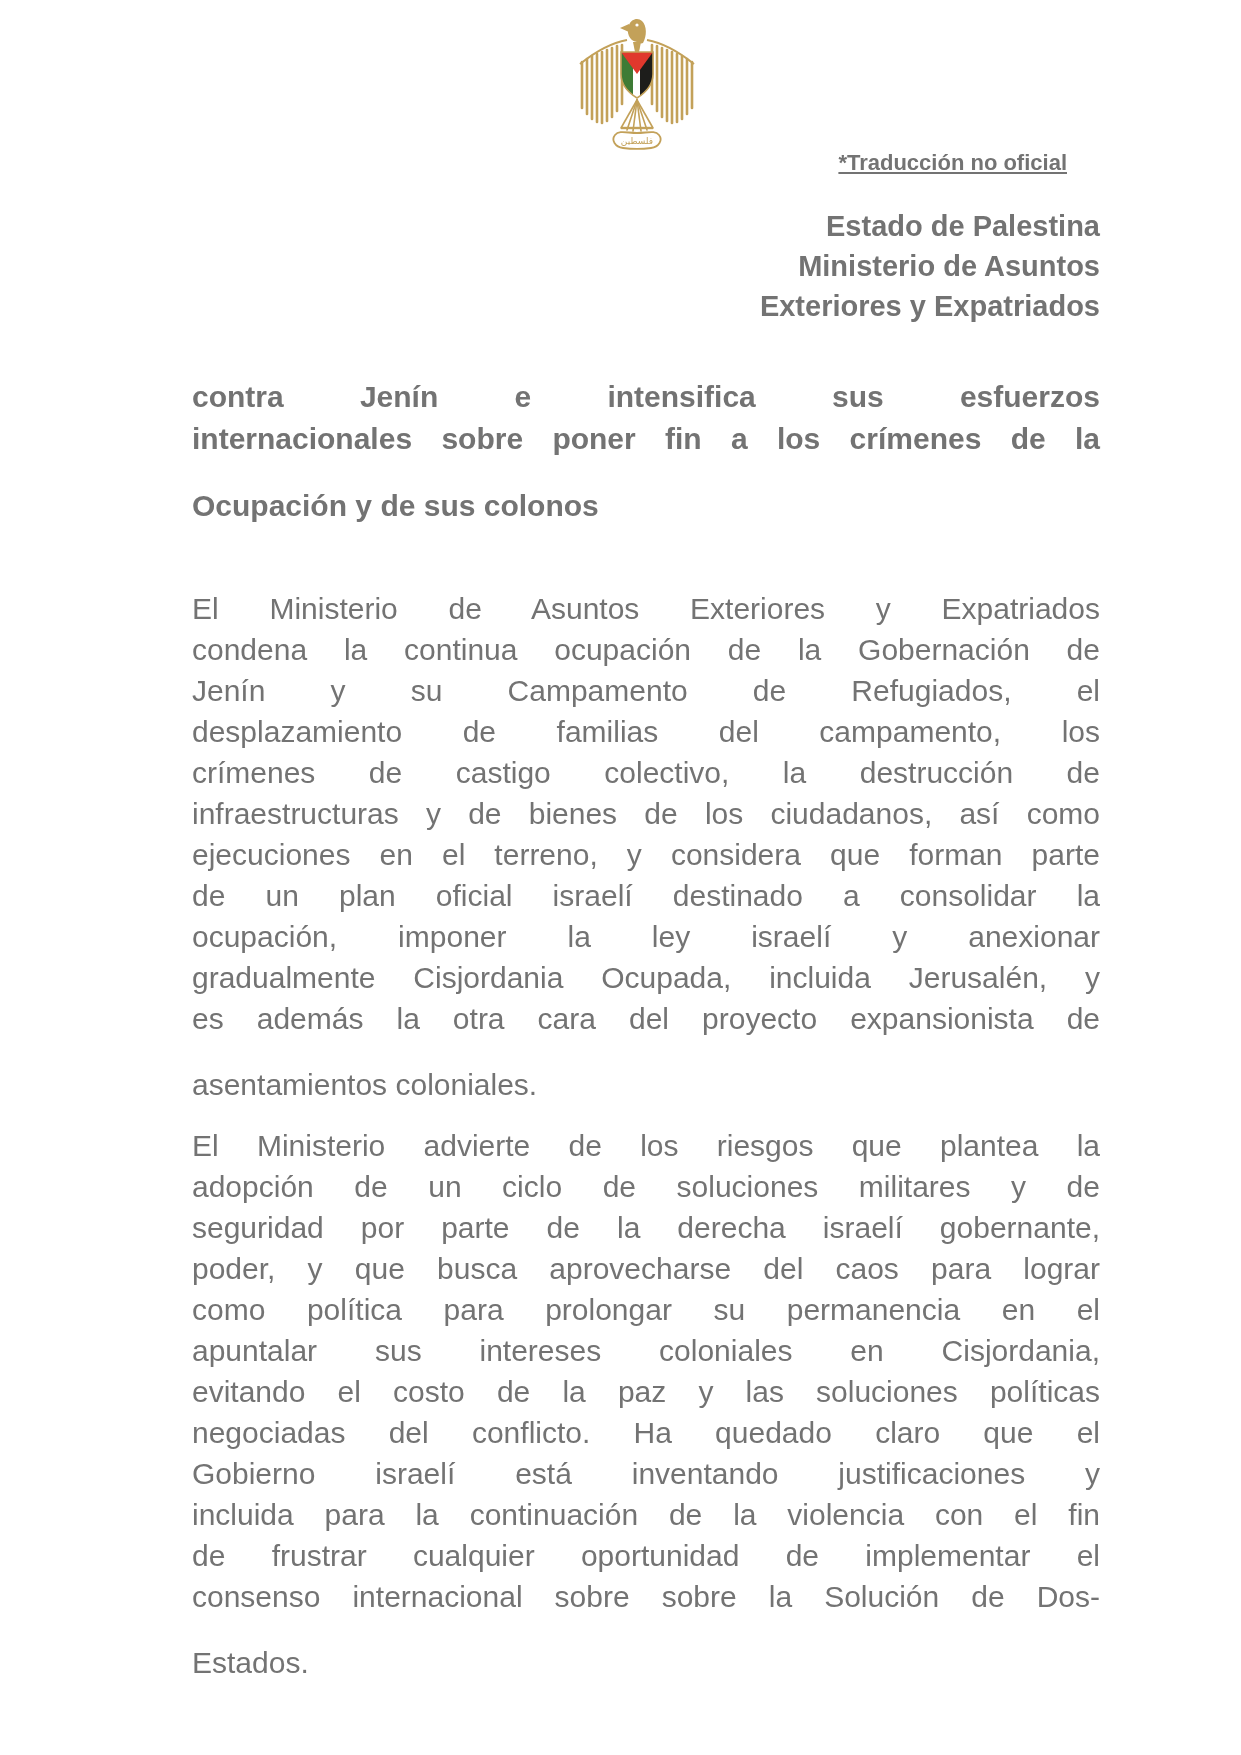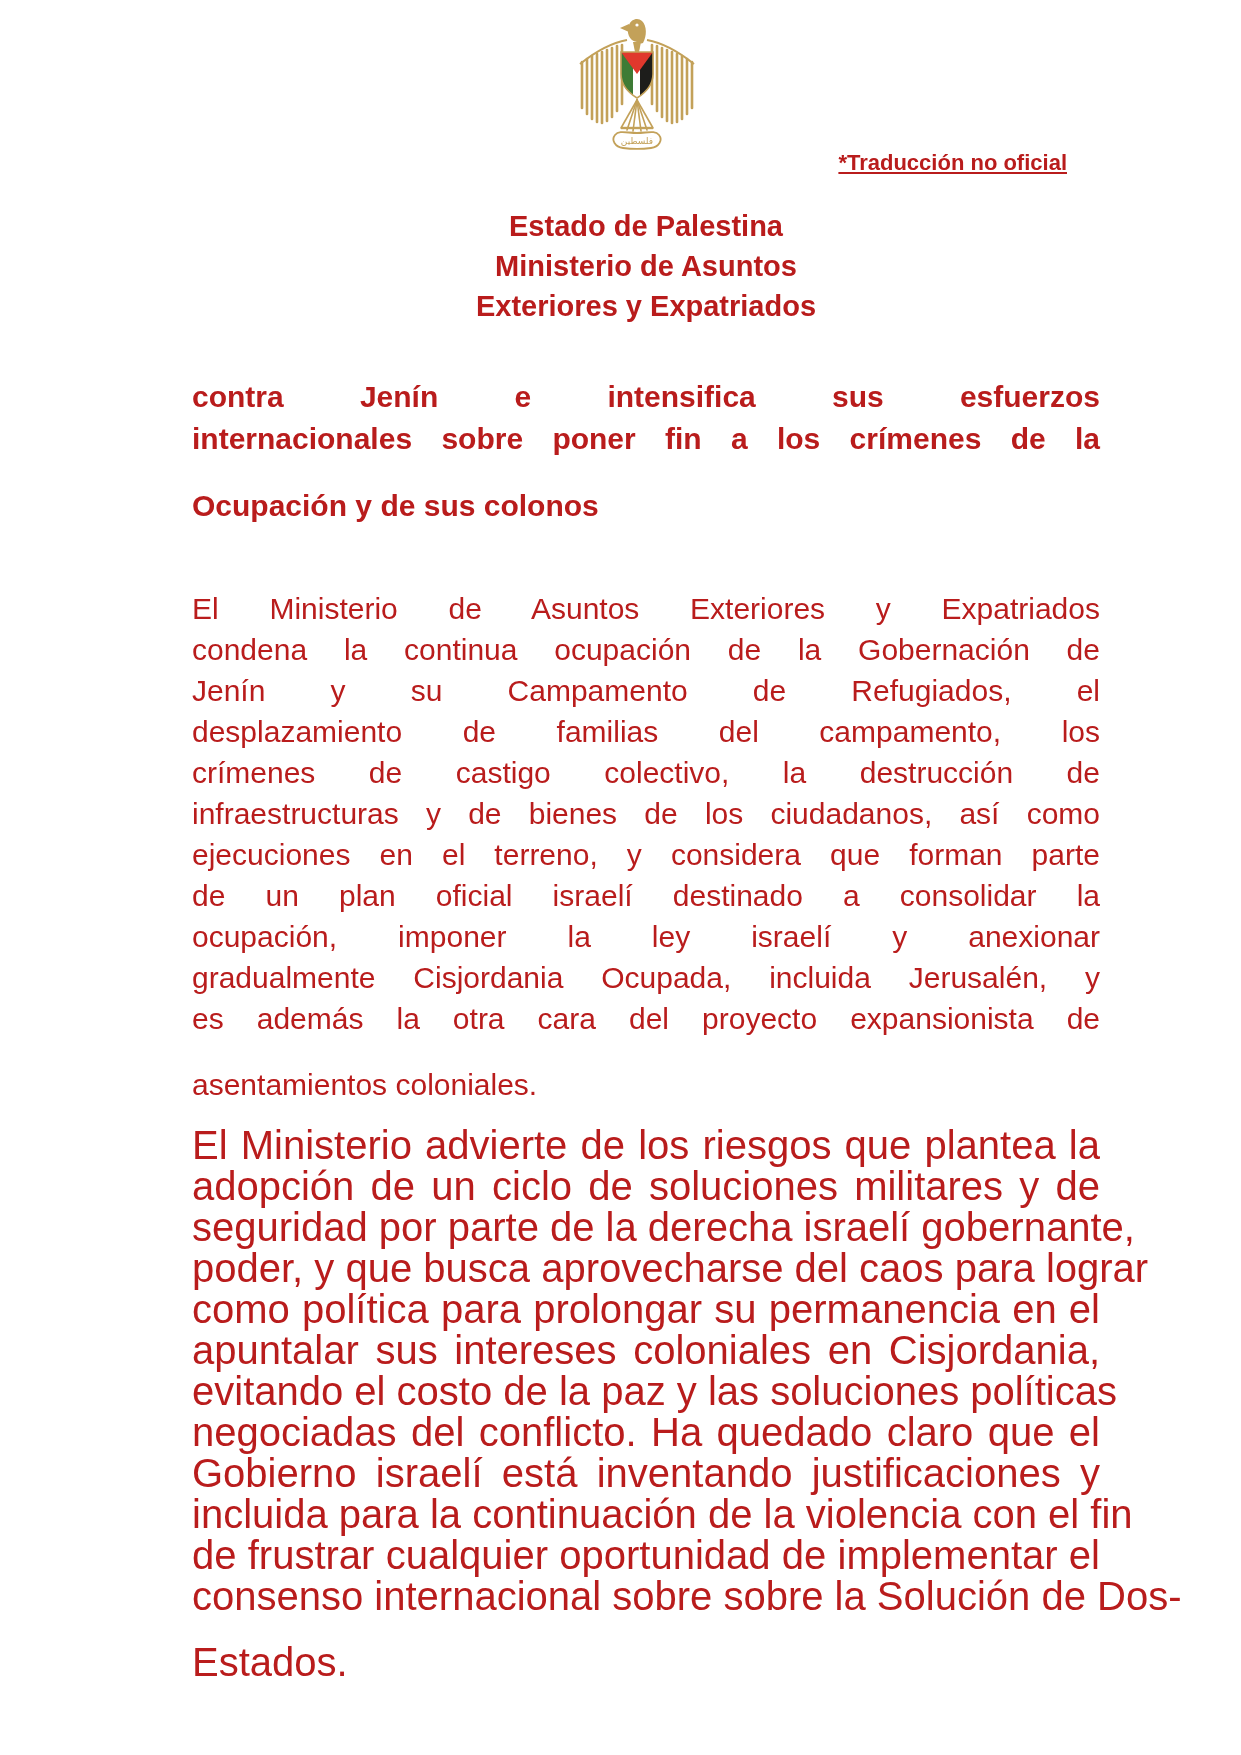--- a/index.html
+++ b/index.html
@@ -1,21 +1,21 @@
 <!DOCTYPE html>
 <html style="--gold: #c3a159; --flag_red: #e0382d; --flag_green: #3e7b35; --flag_black: #1d1d1b; --flag_white: #ffffff;"><head>
 <meta charset="utf-8">
 <style>
   html,body { margin:0; padding:0; background:#ffffff; }
   .page {
     position:relative;
     width:1241px; height:1755px;
     background:#ffffff;
     font-family:"Liberation Sans", sans-serif;
-    color:#b91c1c;
+    color:#737373;
     overflow:hidden;
   }
   .emblem {
     position:absolute; left:575px; top:14px;
     width:124px; height:138px;
   }
   .emblem svg { width:100%; height:100%; display:block; }
   .gold   { fill:var(--gold,#c3a159); }
   .goldst { stroke:var(--gold,#c3a159); }
   .translation-note {
@@ -28,24 +28,24 @@
   .doc-title {
     position:absolute; top:206px; left:0; right:0;
     text-align:center; font-weight:bold;
     font-size:29px; line-height:40px;
   }
   .heading  {
     position:absolute; top:376px; left:0; right:0;
     font-weight:bold; font-size:30px; line-height:42px;
   }
   .para1 { position:absolute; top:588px;  left:0; right:0; font-size:30px; line-height:41px; }
-  .para2 { position:absolute; top:1125px; left:0; right:0; font-size:40px; line-height:41px; }
+  .para2 { position:absolute; top:1125px; left:0; right:0; font-size:30px; line-height:41px; }
   .jp .line { text-align:justify; text-align-last:justify; white-space:nowrap; }
   .jp .line:last-child { text-align-last:left;margin-top:25px; }
-  .doc-title .line { text-align:center; white-space:nowrap; }
+  .doc-title .line { text-align:right; white-space:nowrap; }
 </style>
 </head>
 <body>
 
 <div class="page">
 
   <div class="emblem">
     <svg viewBox="0 0 124 138" xmlns="http://www.w3.org/2000/svg">
 
       <g class="goldst" stroke-width="2.6" stroke-linecap="round">

